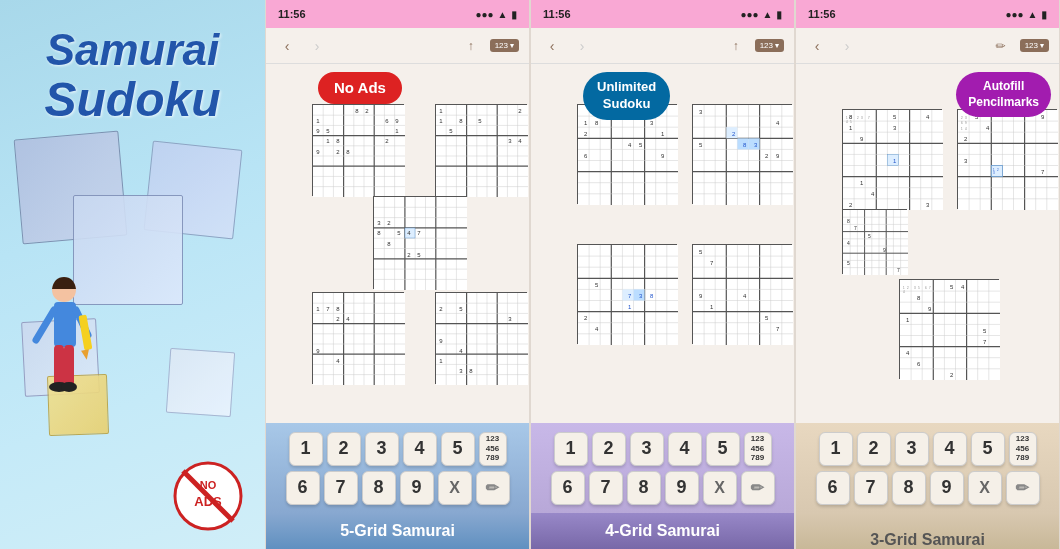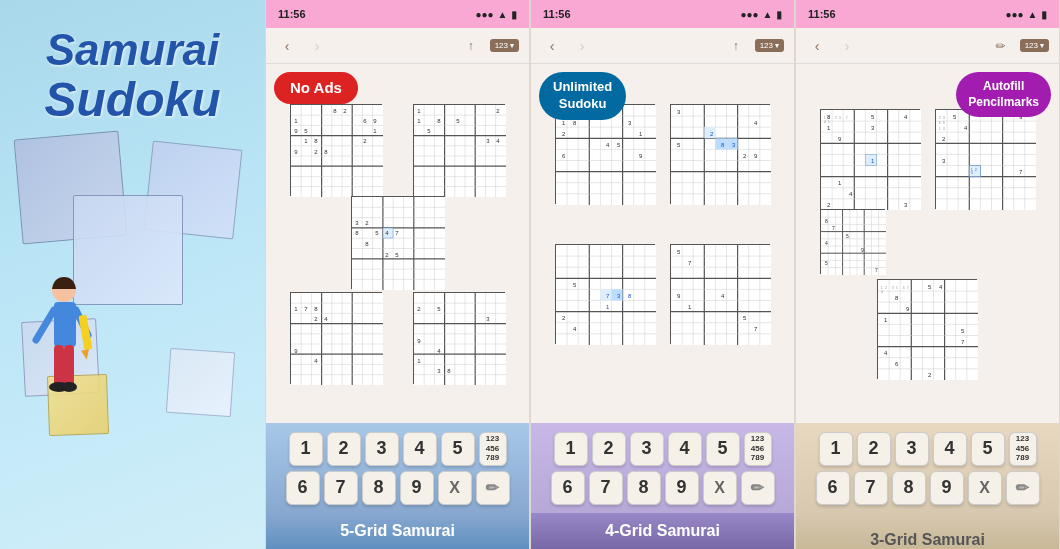--- a/index.html
+++ b/index.html
@@ -84,20 +84,21 @@
 
     
     .sudoku-content {
       flex: 1;
       background: #f5f0eb;
       overflow: hidden;
       position: relative;
       display: flex;
       align-items: center;
       justify-content: flex-end;
+      margin-left: 44px;
     }
 
     
     .numpad-area {
       height: 90px;
       background: linear-gradient(180deg, #c8b8e8 0%, #b8a8d8 100%);
       display: flex;
       flex-direction: column;
       align-items: center;
       justify-content: center;
@@ -250,20 +251,28 @@
       <polygon points="55,75 63,75 59,85" fill="#e8a030" transform="rotate(-10,59,75)"></polygon>
 
       <rect x="28" y="70" width="10" height="42" rx="4" fill="#cc3344"></rect>
       <rect x="38" y="70" width="10" height="42" rx="4" fill="#cc3344"></rect>
 
       <ellipse cx="33" cy="112" rx="10" ry="5" fill="#222"></ellipse>
       <ellipse cx="43" cy="112" rx="8" ry="5" fill="#222"></ellipse>
     </svg>
   </div>
 
+  <div style="position:absolute; bottom:14px; right:22px;">
+    <svg width="70" height="70" viewBox="0 0 70 70">
+      <circle cx="35" cy="35" r="33" fill="white" stroke="#cc2222" stroke-width="3"></circle>
+      <line x1="10" y1="10" x2="60" y2="60" stroke="#cc2222" stroke-width="5"></line>
+      <text x="35" y="28" text-anchor="middle" font-size="11" font-weight="900" fill="#cc2222">NO</text>
+      <text x="35" y="45" text-anchor="middle" font-size="13" font-weight="900" fill="#cc2222">ADS</text>
+    </svg>
+  </div>
 </div>
 
 <div class="phone-panel">
 
   <div class="phone-status-bar">
     <span>11:56</span>
     <div class="status-right">
       <span style="font-size:10px;">●●●</span>
       <span style="font-size:10px;">▲</span>
       <span style="font-size:10px;">▮</span>

